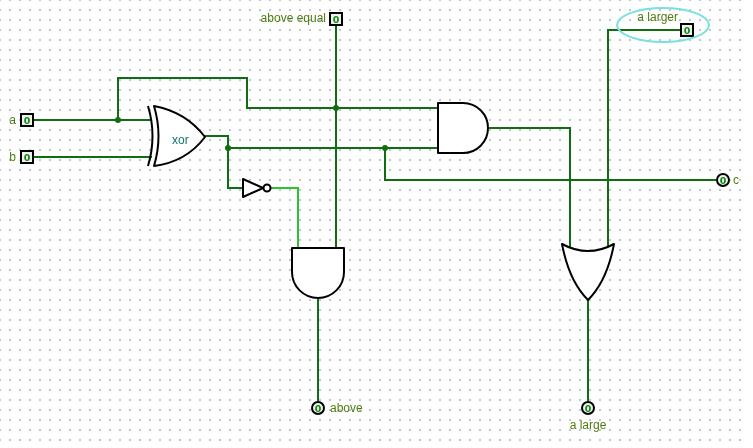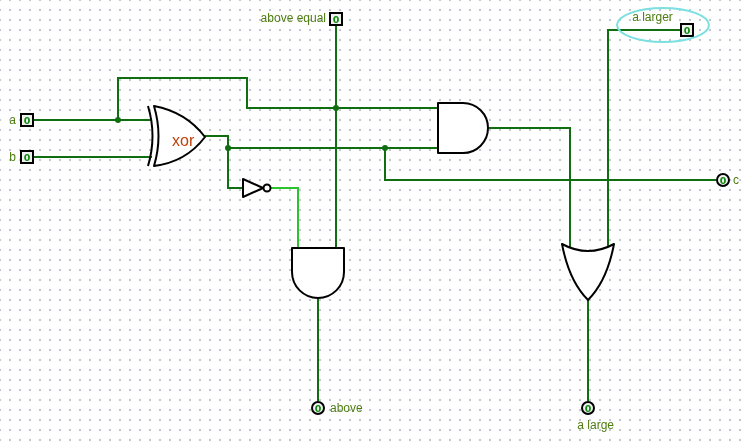--- a/index.html
+++ b/index.html
@@ -16,21 +16,21 @@
   .gate{fill:#ffffff;stroke:#000000;stroke-width:2;stroke-linejoin:round}
   .gate-line{fill:none;stroke:#000000;stroke-width:2}
   .dot{fill:#0f6e0f;stroke:none}
   .pin{
     position:absolute;width:14px;height:14px;background:#f0f0f0;
     border:2px solid #000;display:flex;align-items:center;justify-content:center;
     font:bold 9.5px "DejaVu Sans",sans-serif;color:#0e8a0e;z-index:3;
   }
   .pin.round{border-radius:50%}
   .lbl{position:absolute;font-size:12px;color:#4d7c0f;white-space:nowrap;z-index:2;line-height:13px}
-  .gatelbl{position:absolute;font-size:16px;color:#c2410c;z-index:2;line-height:13px}
+  .gatelbl{position:absolute;font-size:12px;color:#0f766e;z-index:2;line-height:13px}
   .highlight{
     position:absolute;left:616px;top:7px;width:94px;height:36px;
     border:2px solid #7ce0e0;border-radius:50%;z-index:4;pointer-events:none;
   }
 </style>
 </head>
 <body>
 
 <div class="canvas"></div>
 
@@ -82,19 +82,19 @@
 <div class="pin round" style="left:311px;top:401px">
     <span>0</span>
   </div>
 <div class="pin round" style="left:581px;top:401px">
     <span>0</span>
   </div>
 
 <div class="lbl" style="left:5px;top:114px;width:11px;text-align:right">a</div>
 <div class="lbl" style="left:5px;top:151px;width:11px;text-align:right">b</div>
 <div class="lbl" style="left:256px;top:12px;width:70px;text-align:right">above equal</div>
-<div class="lbl" style="left:627px;top:11px;width:51px;text-align:center">a larger</div>
+<div class="lbl" style="left:627px;top:11px;width:51px;text-align:right">a larger</div>
 <div class="lbl" style="left:733px;top:174px">c</div>
 <div class="lbl" style="left:330px;top:402px">above</div>
-<div class="lbl" style="left:562px;top:419px;width:52px;text-align:right">a large</div>
+<div class="lbl" style="left:562px;top:419px;width:52px;text-align:center">a large</div>
 <div class="gatelbl" style="left:172px;top:134px">xor</div>
 
 <div class="highlight"></div>
 
 </body></html>

